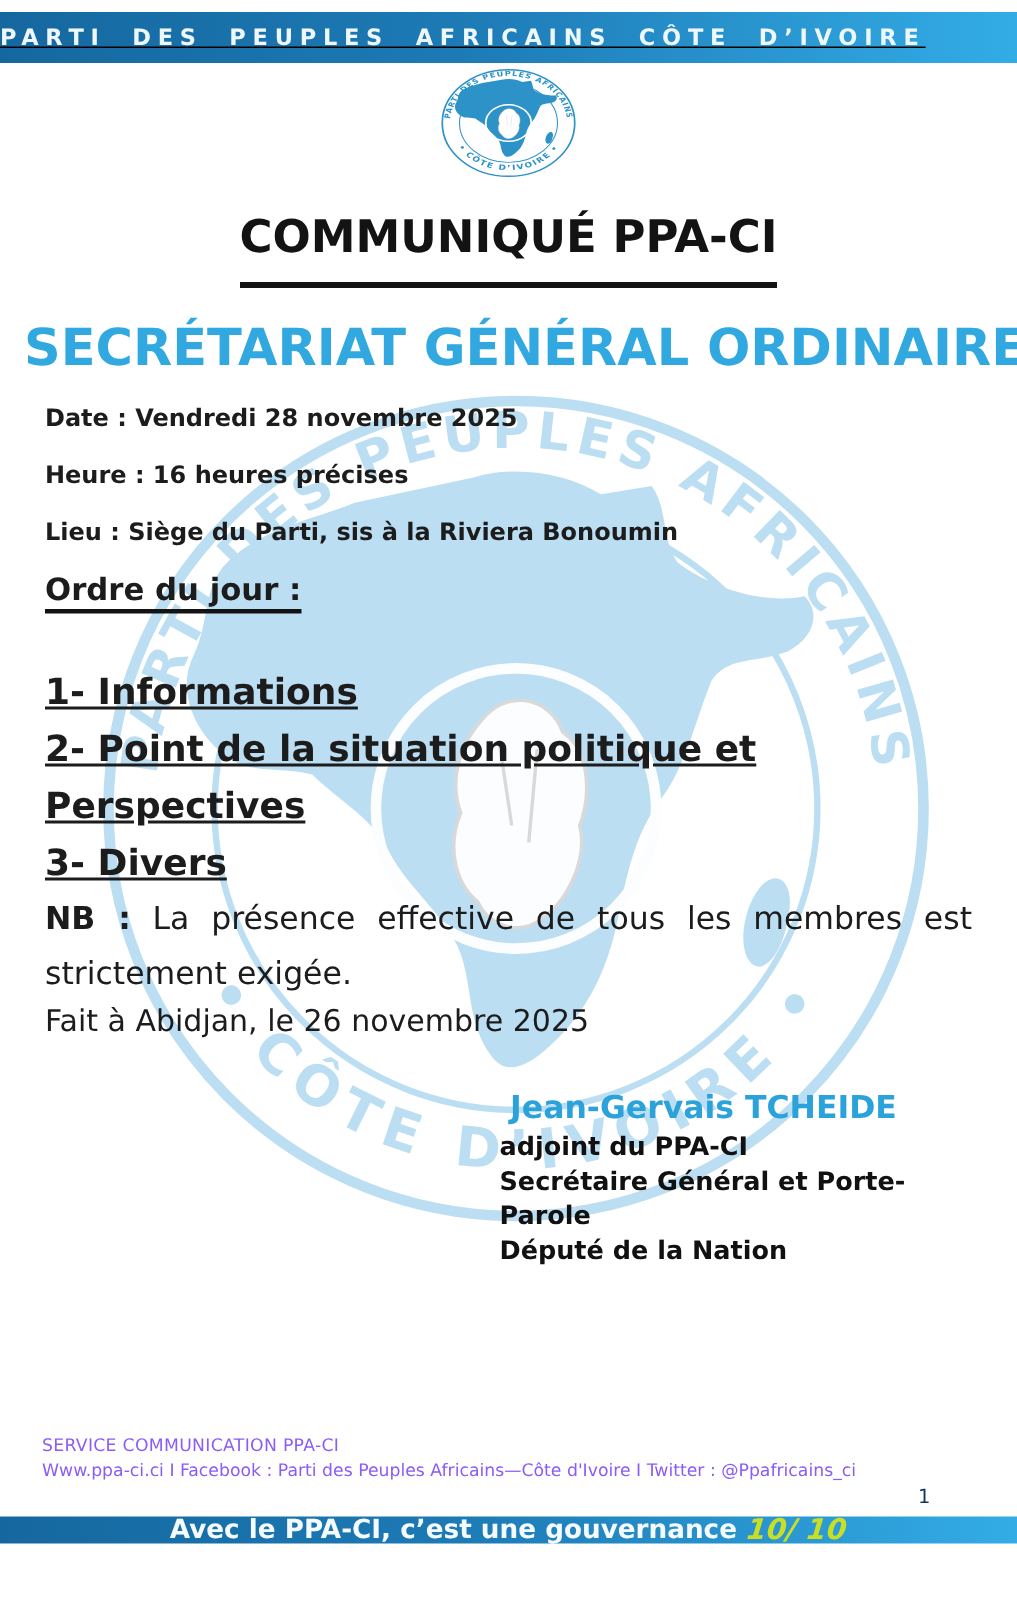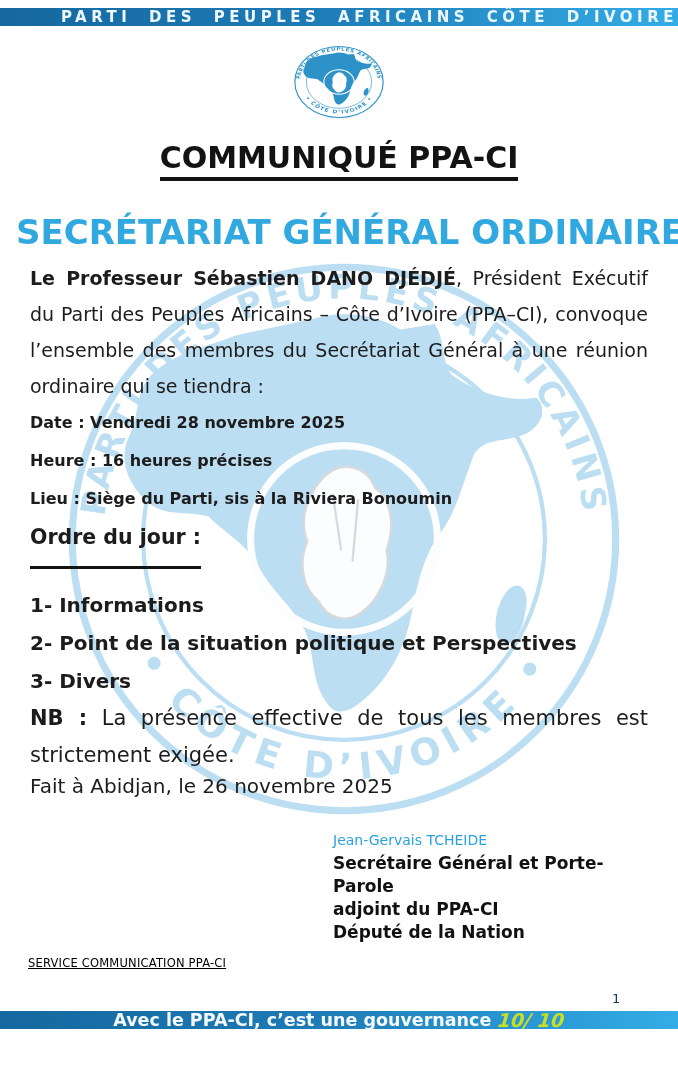--- a/index.html
+++ b/index.html
@@ -2,61 +2,61 @@
 <html><head>
 <meta charset="utf-8">
 <style>
   html,body { margin:0; padding:0; background:#ffffff; }
   body { font-family:"DejaVu Sans", "Liberation Sans", sans-serif; }
 
   .page { position:relative; width:678px; height:1066px; margin:0 auto;
           background:#ffffff; overflow:hidden; }
 
   
-  .top-banner { position:absolute; top:8px; left:0; width:100%; height:18px;
+  .top-banner { position:absolute; top:8px; left:0; width:100%; height:34px;
     background:linear-gradient(90deg,#15689f 0%,#1d7ab5 45%,#33ace6 100%);
-    display:flex; align-items:center; justify-content:flex-end; }
+    display:flex; align-items:center; justify-content:flex-start;text-decoration:underline; }
   .top-banner span { color:#eef7fc; font-size:15px; font-weight:bold;
     letter-spacing:4.5px; word-spacing:8px; white-space:nowrap; }
 
   
   .logo-small { position:absolute; top:45px; left:50%; transform:translateX(-50%);
     width:92px; height:74px; --lb:#2d92c8; --lw:#ffffff; }
   .watermark { position:absolute; top:256px; left:61px; width:566px; height:566px;
     --lb:#bcdef2; --lw:#fbfdfe; z-index:0; }
   .logo-small svg, .watermark svg { width:100%; height:100%; display:block; }
 
   
   .title { position:absolute; top:138px; left:0; width:100%; text-align:center;
     margin:0; z-index:1; }
   .title .u-thick { display:inline-block; font-size:30px; font-weight:800;
-    color:#131313; border-bottom:4px solid #131313; padding-bottom:2px; }
+    color:#131313; border-bottom:4px solid #131313; padding-bottom:12px; }
   .subtitle { position:absolute; top:196px; left:0; width:100%; text-align:left;
     margin:16px; font-size:34px; font-weight:800; color:#31a9e0; z-index:1; }
 
   
   .content { position:absolute; top:260px; left:30px; width:618px; color:#1c1c1c; z-index:1; }
   .content p { margin:0; }
   .justify { text-align:justify; }
   .intro { font-size:19px; line-height:36px; }
   .info { font-size:16px; line-height:38px; font-weight:bold; }
   .agenda-heading { margin-top:10px; font-size:20.5px; font-weight:bold; line-height:38px; }
-  .agenda-heading .u { border-bottom:3px solid #131313; padding-bottom:17px; }
+  .agenda-heading .u { border-bottom:3px solid #131313; padding-bottom:1px; }
   .agenda-items { margin-top:30px; }
-  .agenda-item { font-size:20px; font-weight:bold; line-height:38px; }
+  .agenda-item { font-size:24px; font-weight:bold; line-height:38px;text-decoration:underline; }
   .nb { margin-top:16px; font-size:21px; line-height:37px; }
   .dateline { margin-top:18px; font-size:20px; font-weight:normal; }
 
   .signature { margin-top:34px; margin-left:303px; width:272px; }
-  .sig-name { font-size:14px; font-weight:normal; color:#2ba2da; 
+  .sig-name { font-size:21px; font-weight:bold; color:#2ba2da; text-align:center;
     margin-bottom:4px; }
   .sig-role { font-size:17px; font-weight:bold; line-height:23px; color:#111111; }
 
   
-  .footer { position:absolute; top:956px; left:28px; color:#000000; z-index:2;text-decoration:underline; }
+  .footer { position:absolute; top:956px; left:28px; color:#8b5cf6; z-index:2; }
   .footer-line1 { font-size:11.5px; letter-spacing:0.2px; }
   .footer-line2 { font-size:11.5px; margin-top:3px; }
 
   .page-number { position:absolute; top:991px; left:612px; font-size:13px;
     color:#12355c; z-index:3; }
 
   .bottom-banner { position:absolute; top:1011px; left:0; width:100%; height:18px;
     background:linear-gradient(90deg,#15689f 0%,#1d7ab5 45%,#33ace6 100%);
     display:flex; align-items:center; justify-content:center; gap:7px; z-index:2; }
   .bb-text { color:#f4fafd; font-size:17.5px; font-weight:bold; }
@@ -104,21 +104,20 @@
   <h2 class="subtitle">SECRÉTARIAT GÉNÉRAL ORDINAIRE</h2>
 
   <div class="watermark">
     <svg viewBox="0 0 200 200" preserveAspectRatio="none">
       <use href="#ppaci-logo" width="100%" height="100%"></use>
     </svg>
   </div>
 
   <div class="content">
 
-    <p class="intro justify"><strong>Le Professeur Sébastien DANO DJÉDJÉ</strong><span>, Président Exécutif du Parti des Peuples Africains – Côte d’Ivoire (PPA–CI), convoque l’ensemble des membres du Secrétariat Général à une réunion ordinaire qui se tiendra :</span></p>
 
     <p class="info">Date : Vendredi 28 novembre 2025</p>
     <p class="info">Heure : 16 heures précises</p>
     <p class="info">Lieu : Siège du Parti, sis à la Riviera Bonoumin</p>
 
     <p class="agenda-heading">
       <span class="u">Ordre du jour :</span>
     </p>
 
     <div class="agenda-items">
@@ -126,28 +125,29 @@
       <p class="agenda-item">2- Point de la situation politique et Perspectives</p>
       <p class="agenda-item">3- Divers</p>
     </div>
 
     <p class="nb justify"><strong>NB :</strong><span> La présence effective de tous les membres est strictement exigée.</span></p>
 
     <p class="dateline">Fait à Abidjan, le 26 novembre 2025</p>
 
     <div class="signature">
       <div class="sig-name">Jean-Gervais TCHEIDE</div>
+      <div class="sig-role">adjoint du PPA-CI</div>
       <div class="sig-role">Secrétaire Général et Porte-Parole</div>
-      <div class="sig-role">adjoint du PPA-CI</div>
       <div class="sig-role">Député de la Nation</div>
     </div>
   </div>
 
   <div class="footer">
     <div class="footer-line1">SERVICE COMMUNICATION PPA-CI</div>
+    <div class="footer-line2">Www.ppa-ci.ci I  Facebook : Parti des Peuples Africains—Côte d'Ivoire I  Twitter : @Ppafricains_ci</div>
   </div>
 
   <div class="page-number">1</div>
 
   <div class="bottom-banner">
     <span class="bb-text">Avec le PPA-CI, c’est une gouvernance</span>
     <span class="bb-score">10/ 10</span>
   </div>
 
 </div>

